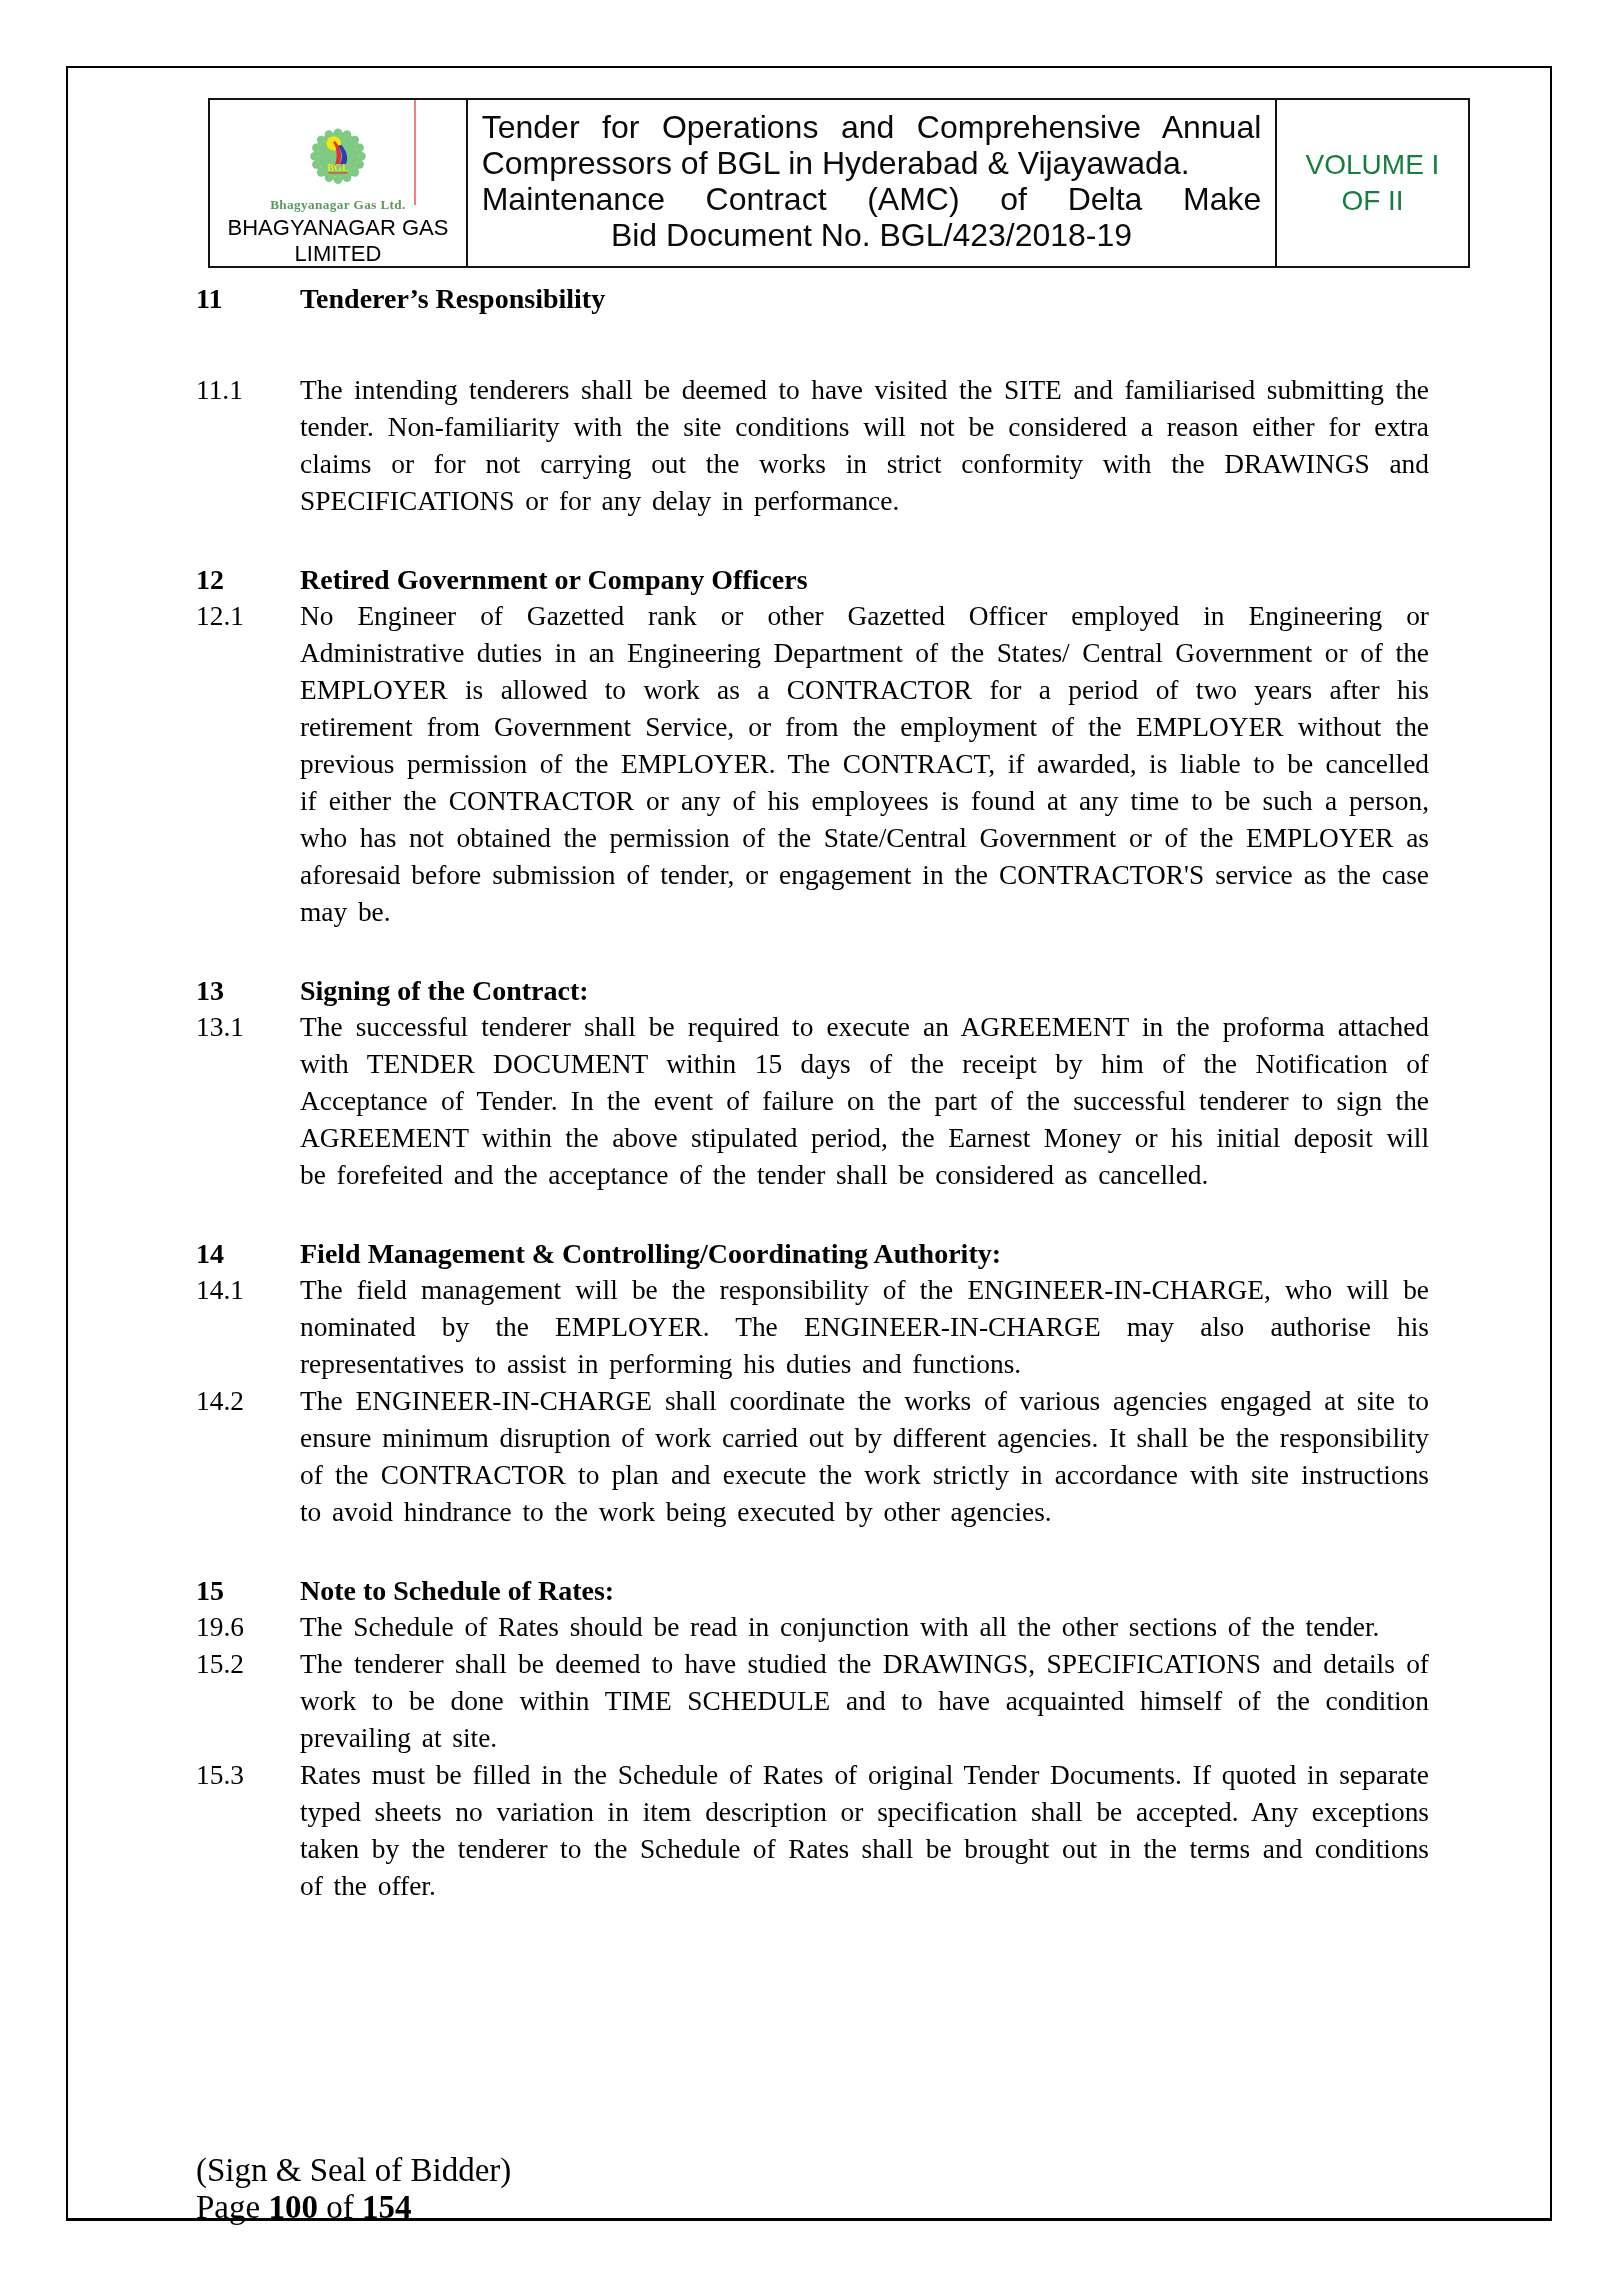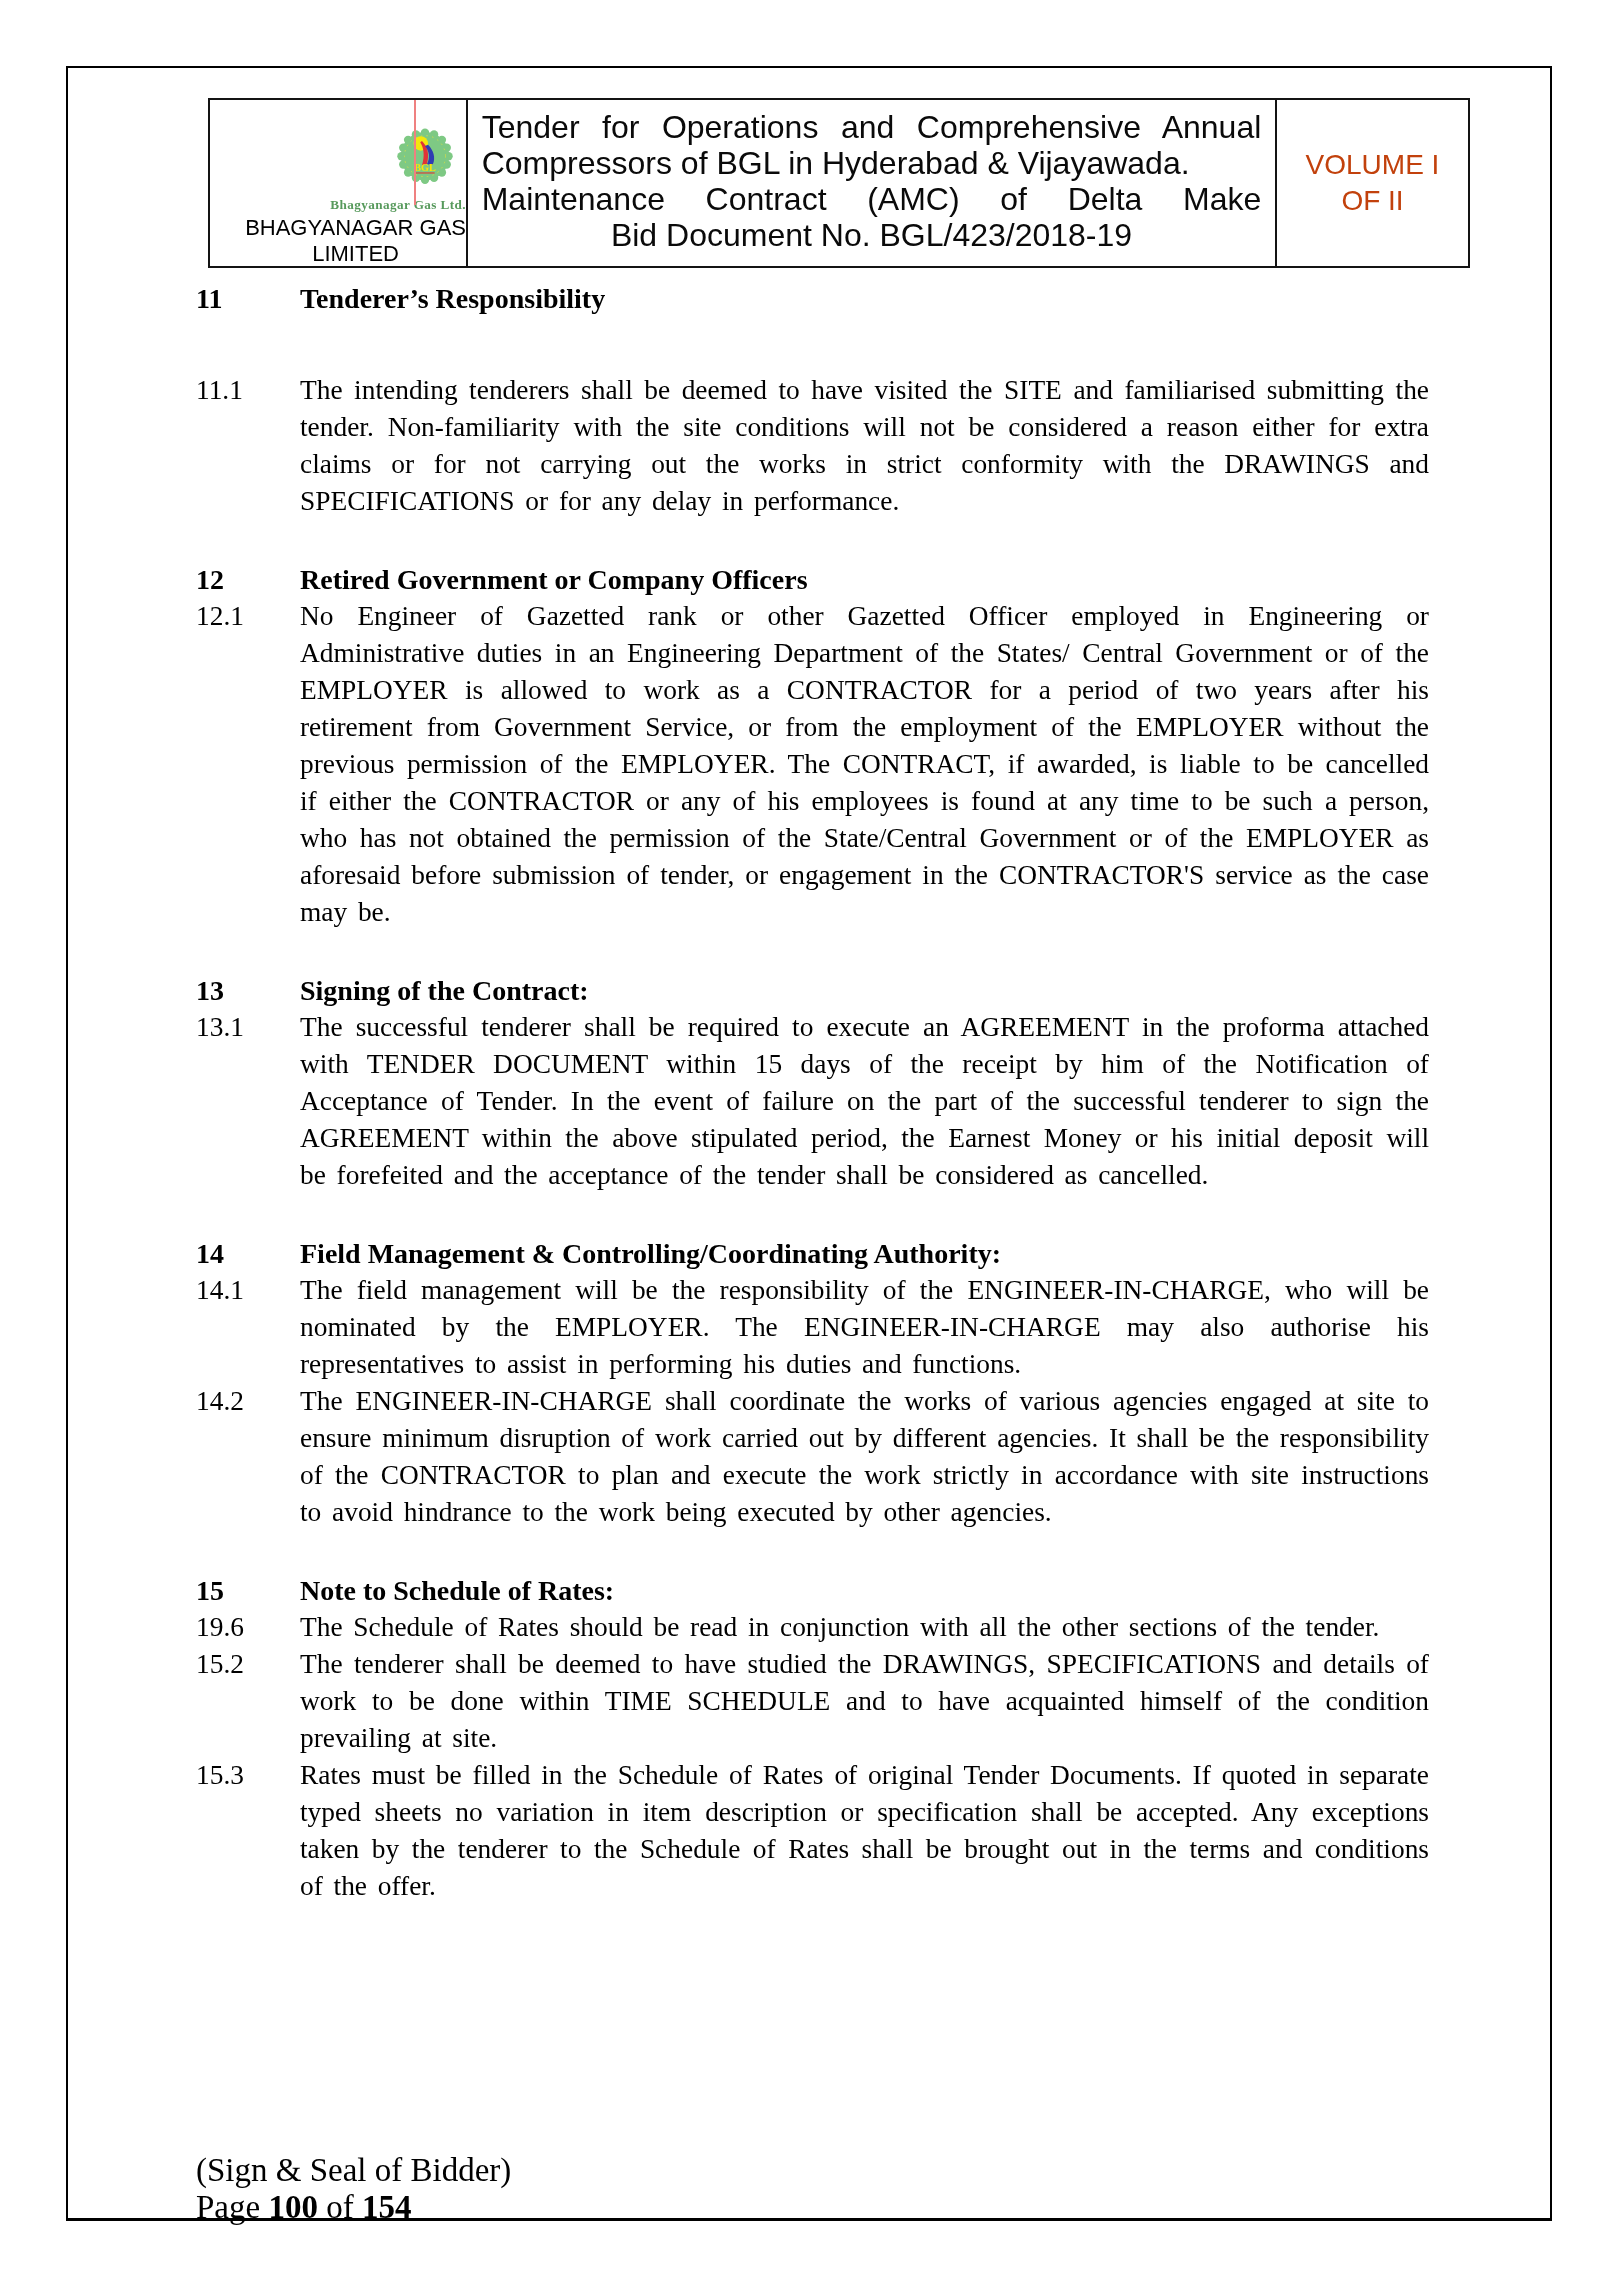--- a/index.html
+++ b/index.html
@@ -24,21 +24,21 @@
     display:flex;
     border:2px solid #141414;
     box-sizing:border-box;
     background:#fff;
   }
   .cell { box-sizing:border-box; }
   .cell-logo {
     width:258px;
     border-right:2px solid #141414;
     position:relative;
-    display:flex; flex-direction:column; align-items:flex-end;
+    display:flex; flex-direction:column; align-items:center;
     padding-top:26px;
     font-family:"Liberation Sans", sans-serif;
   }
   .red-rule {
     position:absolute; left:204px; top:0;
     width:2px; height:105px;
     background:#ef8080;
   }
   .logo-sub {
     color:#579a5c; font-size:13.2px; line-height:14.7px;
@@ -60,21 +60,21 @@
   }
   .tl { white-space:nowrap; }
   .tl.just { text-align:justify; text-align-last:justify; white-space:normal; }
   .tl.center { text-align:center; white-space:normal; }
   .cell-volume {
     flex:1;
     display:flex; align-items:center; justify-content:center;
     text-align:center;
     font-family:"Liberation Sans", sans-serif;
     font-size:28px; line-height:36px;
-    color:#c2410c;
+    color:#15803d;
   }
   
   .content {
     position:absolute; left:196px; top:280px; width:1233px;
     font-size:27.4px; line-height:37px;
   }
   .row { display:flex; }
   .num { width:104px; flex:none; }
   .txt { flex:1; text-align:justify; word-spacing:3.9px; }
   .txt-h { flex:1; }

